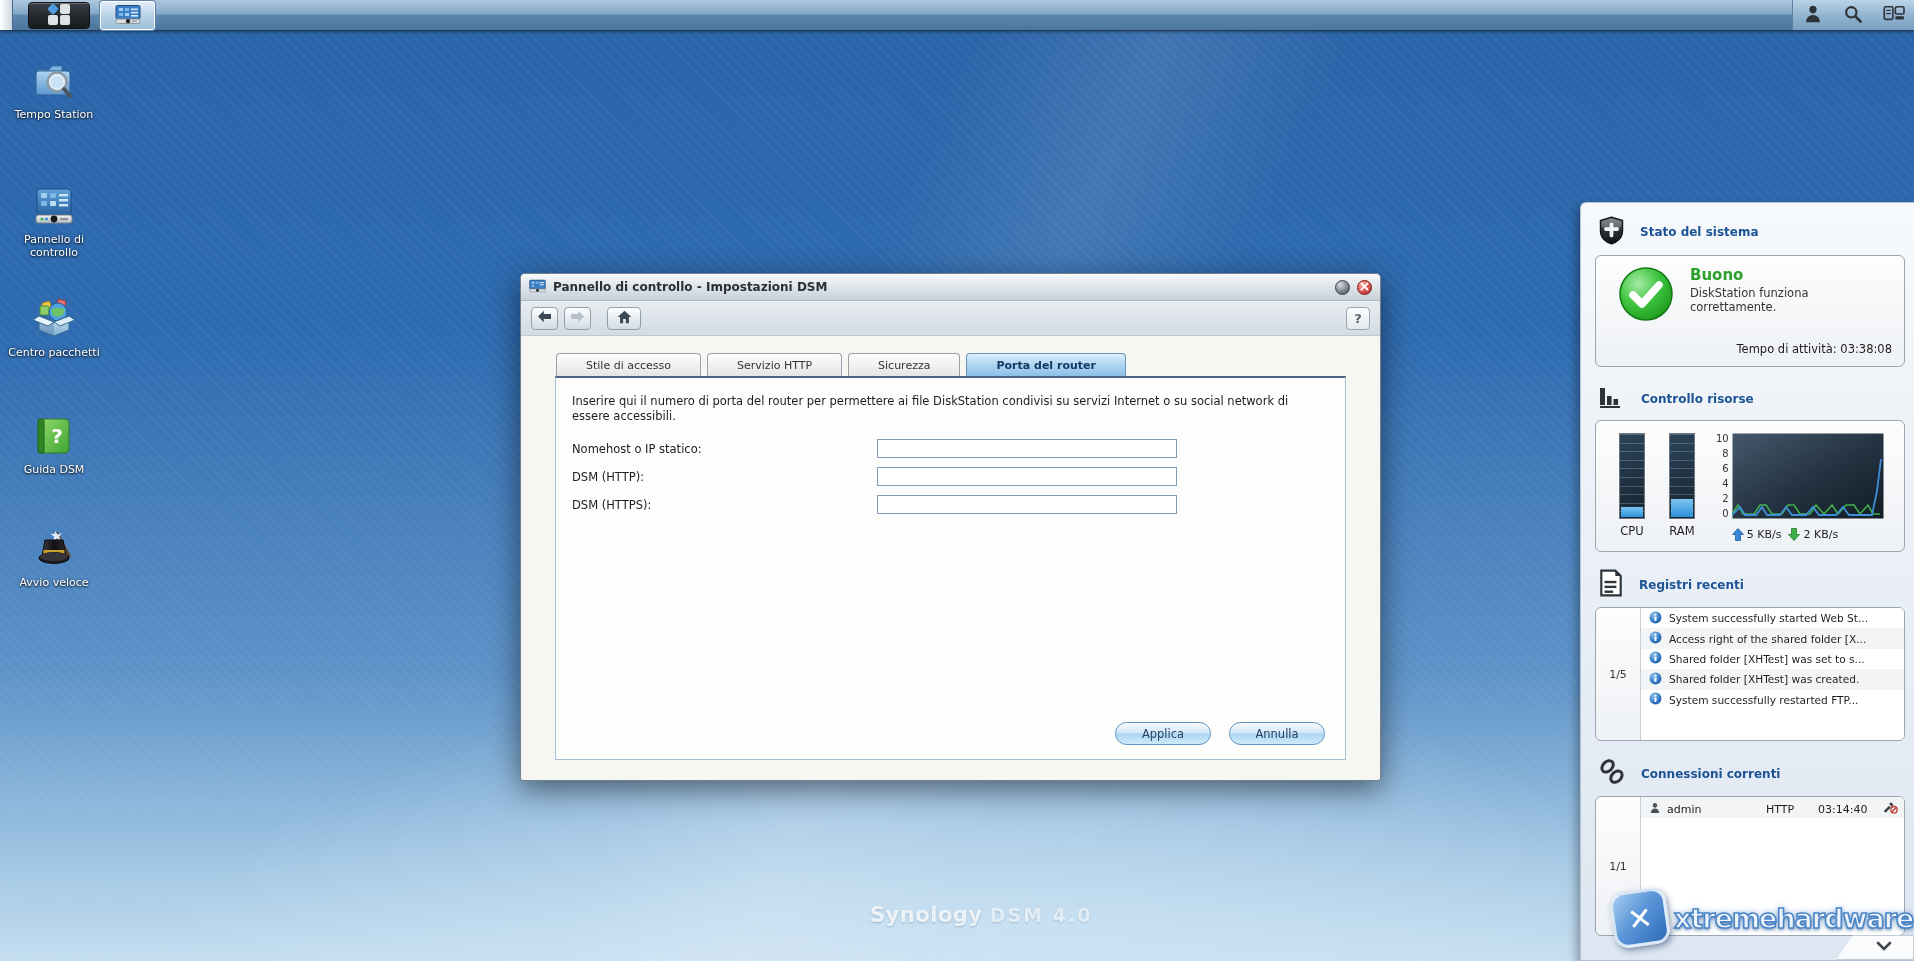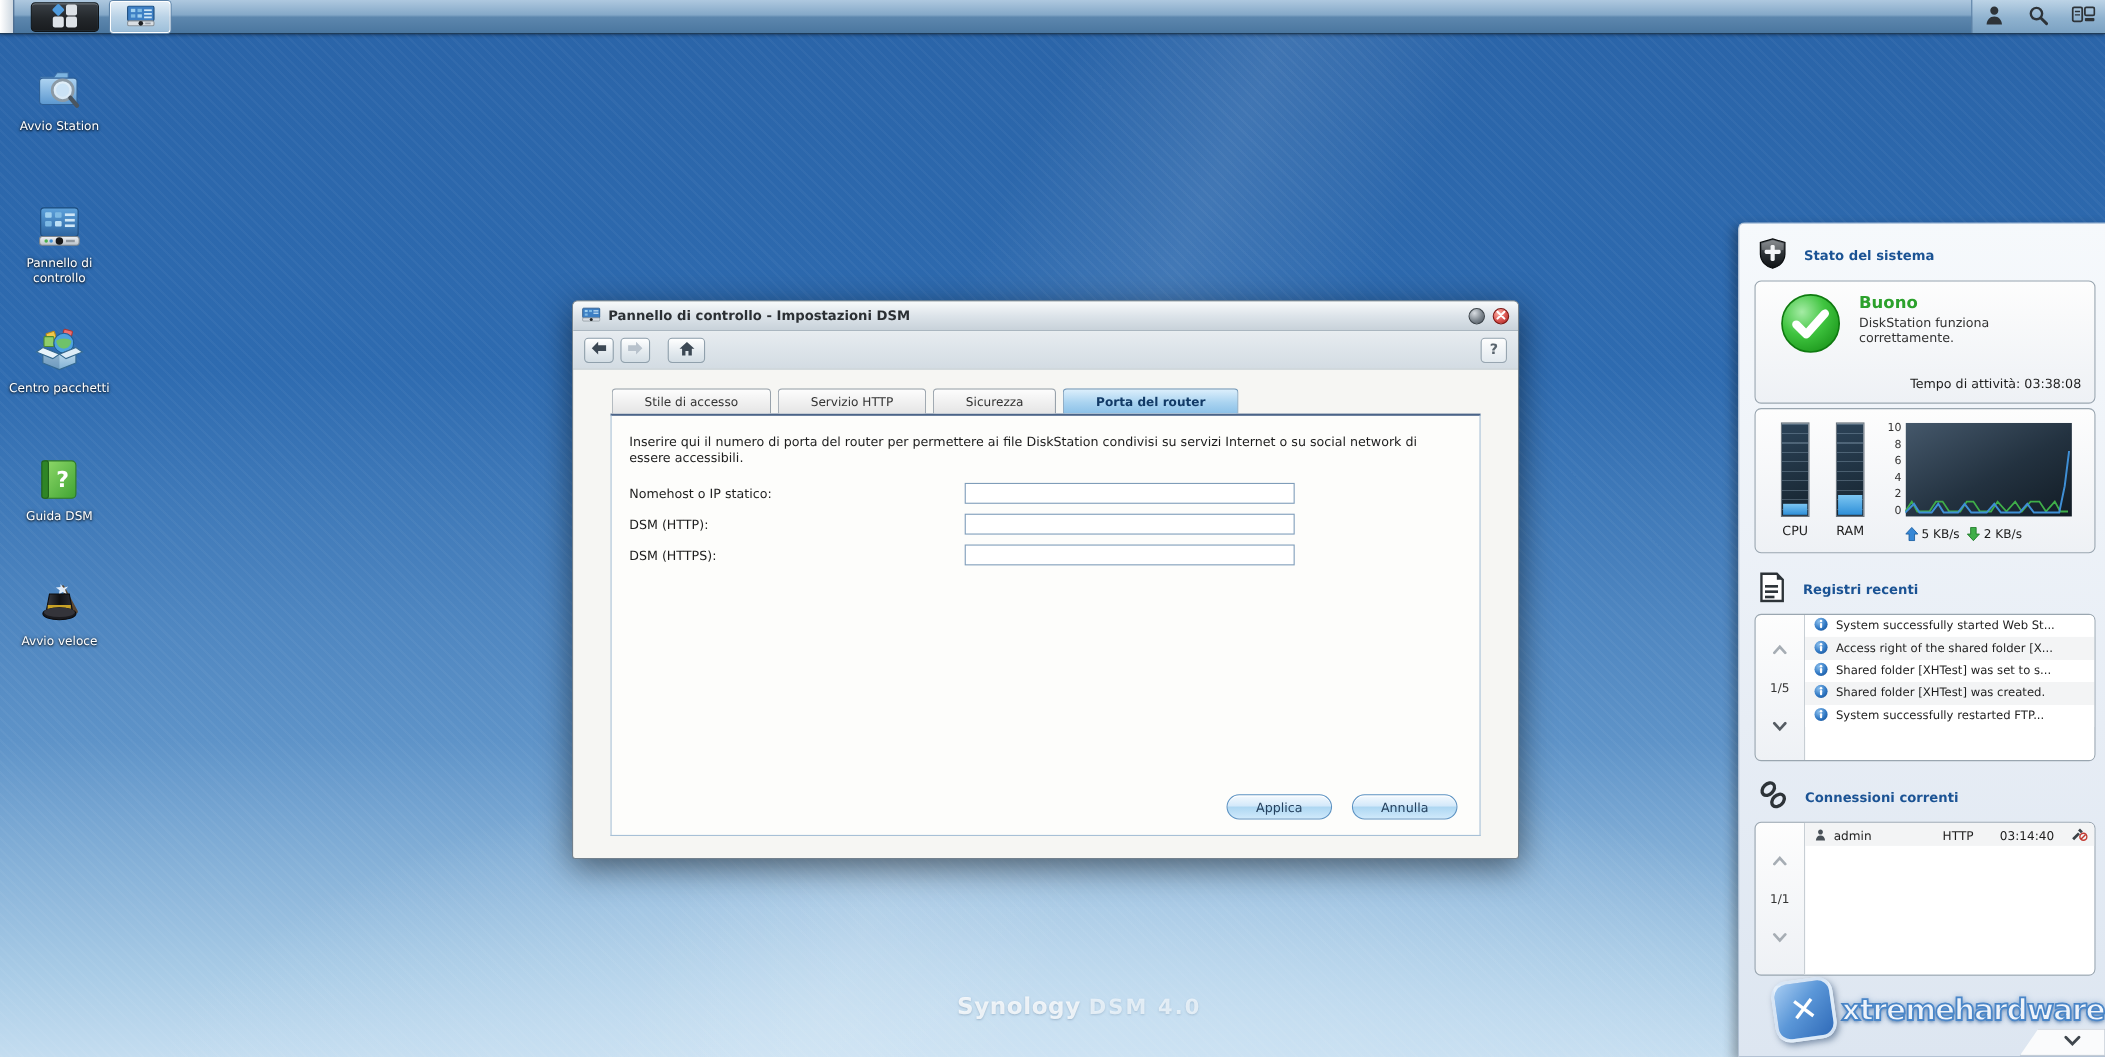--- a/index.html
+++ b/index.html
@@ -94,21 +94,21 @@
       linear-gradient(160deg,#2c4358 0%,#16242f 100%); position:relative; }
   .gauge .fill{ position:absolute; left:1px; right:1px; bottom:1px; height:12%;
       background:linear-gradient(180deg,#7cc6f2,#2e8fd8); }
   .gauge-lbl{ margin-top:5px; font-size:11.5px; color:#1d1d1d; }
   .graph-zone{ display:flex; margin-left:6px; }
   .axis{ display:flex; flex-direction:column; justify-content:space-between; align-items:flex-end;
       height:86px; margin-right:3px; font-size:10px; color:#333; }
   .graph-box{ width:152px; }
   .net-stats{ display:flex; gap:3px; margin-top:6px; font-size:11px; color:#1d1d1d; }
   .list-card{ height:134px; display:flex; }
-  .pager{ width:44px; display:flex; flex-direction:column; align-items:center; justify-content:center; gap:24px; }
+  .pager{ width:44px; display:flex; align-items:center; justify-content:center; gap:24px; }
   .pager .pg{ font-size:11px; color:#333; }
   .pager .pbtn{ cursor:pointer; line-height:0; }
   .loglist{ flex:1; background:#fff; border-left:1px solid #c7ced4; }
   .logrow{ height:20.4px; display:flex; align-items:center; gap:7px; padding:0 4px 0 8px;
       font-size:10.6px; white-space:nowrap; overflow:hidden; color:#1d1d1d; }
   .logrow:nth-child(odd){ background:#fff; } .logrow:nth-child(even){ background:#f3f4f5; }
   .conn-card{ height:140px; display:flex; }
   .connlist{ flex:1; background:#fff; border-left:1px solid #c7ced4; }
   .connrow{ height:21px; display:flex; align-items:center; gap:6px; padding:3px 6px 0 8px; font-size:11px;
       background:#f3f4f5; color:#1d1d1d; }
@@ -202,21 +202,21 @@
           <linearGradient id="fsg" x1="0" y1="0" x2="0" y2="1">
             <stop offset="0" stop-color="#aed4f2"></stop>
             <stop offset="1" stop-color="#5b97cf"></stop>
           </linearGradient>
         </defs>
       <circle cx="26" cy="24" r="9.5" fill="rgba(235,245,252,.85)" stroke="#8b9aa6" stroke-width="2.5"></circle>
       <circle cx="26" cy="24" r="6" fill="rgba(200,225,245,.9)"></circle>
       <line x1="33" y1="31" x2="39" y2="38" stroke="#4a5560" stroke-width="4" stroke-linecap="round"></line>
     </svg>
   </span>
-  <div class="lbl">Avvio Station</div>
+  <div class="lbl">Tempo Station</div>
 </div>
 
 <div class="desk-item" style="top:183px">
   <span class="ic">
     <svg width="46" height="46" viewBox="0 0 46 46">
       <rect x="6" y="6" width="34" height="26" rx="3" fill="url(#cpg)" stroke="#1d4d7f"></rect>
       <defs>
           <linearGradient id="cpg" x1="0" y1="0" x2="0" y2="1">
             <stop offset="0" stop-color="#5ea2dc"></stop>
             <stop offset="1" stop-color="#2a639f"></stop>
@@ -416,20 +416,31 @@
         <path d="M15 29 l9 9 l17 -19" fill="none" stroke="#ffffff" stroke-width="7.5" stroke-linecap="round" stroke-linejoin="round"></path>
       </svg>
     </span>
     <div>
       <div class="status-title">Buono</div>
       <div class="status-msg">DiskStation funziona correttamente.</div>
     </div>
     <div class="uptime">Tempo di attività: 03:38:08</div>
   </div>
 
+  <div class="sec-head">
+    <span>
+      <svg width="28" height="26" viewBox="0 0 28 26">
+        <rect x="2" y="4" width="5" height="17" fill="#2d3338"></rect>
+        <rect x="9" y="12" width="4.6" height="9" fill="#2d3338"></rect>
+        <rect x="15.5" y="15" width="4.6" height="6" fill="#2d3338"></rect>
+        <rect x="2" y="22" width="20" height="2" fill="#2d3338"></rect>
+      </svg>
+    </span>
+    <span class="st">Controllo risorse</span>
+  </div>
   <div class="card res-card">
     <div class="gauge-wrap">
       <div class="gauge">
           <div class="fill" style="height: 12%;"></div>
         </div>
       <div class="gauge-lbl">CPU</div>
     </div>
     <div class="gauge-wrap">
       <div class="gauge">
           <div class="fill" style="height: 22%;"></div>

